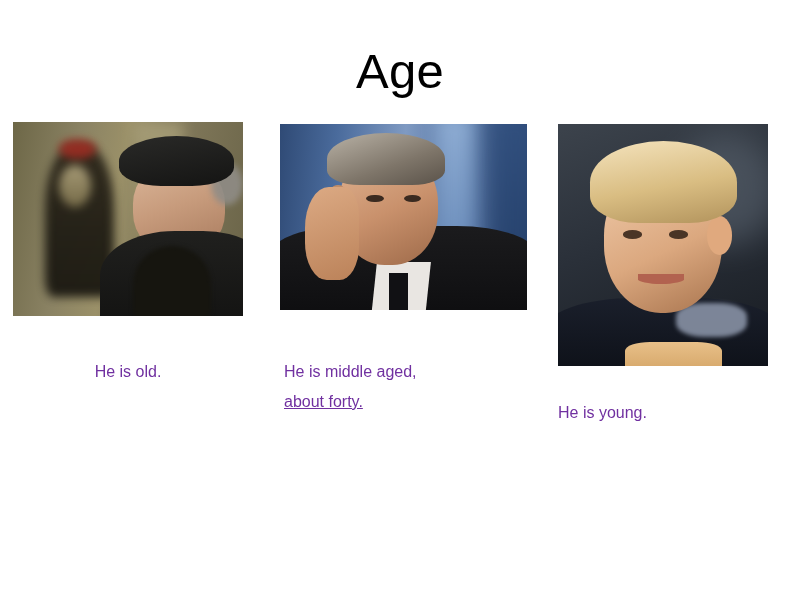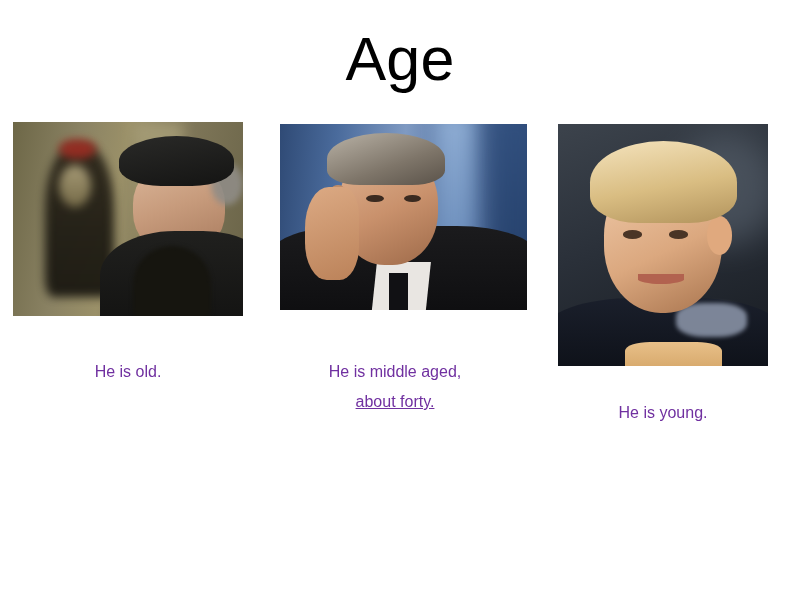--- a/index.html
+++ b/index.html
@@ -18,24 +18,24 @@
     position: relative;
     width: 800px;
     height: 600px;
     background: #ffffff;
   }
 
   
   #slide-title {
     position: absolute;
     left: 0;
-    top: 30px;
+    top: 42px;
     width: 800px;
     text-align: center;
-    font-size: 61px;
+    font-size: 49px;
     line-height: 58px;
     font-weight: 400;
     color: #000000;
     letter-spacing: 0.2px;
   }
 
   
   .photo {
     position: absolute;
     overflow: hidden;
@@ -349,31 +349,29 @@
     line-height: 30px;
     font-weight: 400;
   }
   #caption-old {
     left: 13px;
     top: 357px;
     width: 230px;
     text-align: center;
   }
   #caption-middle {
-    left: 264px;
+    left: 284px;
     top: 357px;
     width: 262px;
-    text-align: center;
   }
   #caption-middle .line2 { display: block; text-decoration: underline; }
   #caption-young {
     left: 558px;
     top: 398px;
     width: 210px;
-    text-align: center;
   }
 </style>
 </head>
 <body>
 
 <div id="slide">
 
   <div id="slide-title">Age</div>
 
   <div class="photo" id="photo-old">

